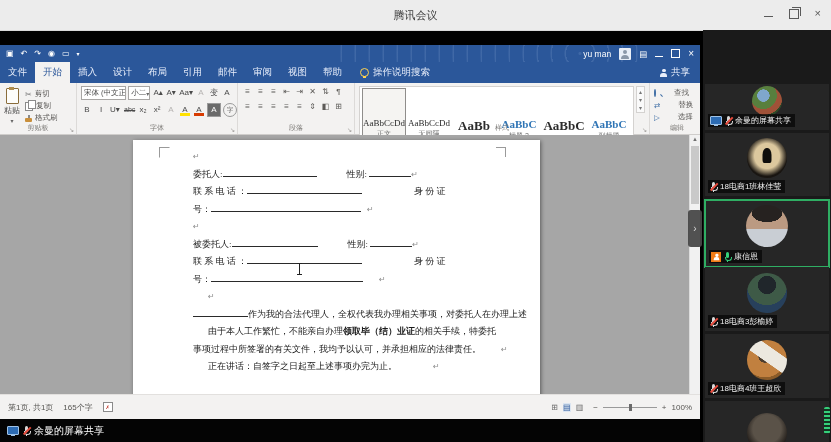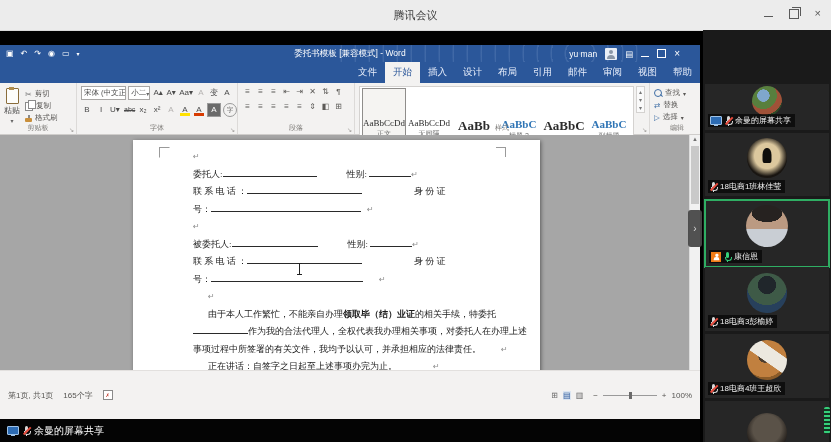--- a/index.html
+++ b/index.html
@@ -16,30 +16,30 @@
   .mclose{font-size:11px;line-height:11px;}
 
   
   .word{position:absolute;left:0;top:45px;width:700px;height:374px;background:#f3f2f1;}
   .wtbar{position:absolute;left:0;top:0;right:0;height:17px;background:#2b579a;color:#fff;display:flex;align-items:center;font-size:8.5px;}
   .wtbar .deco{position:absolute;right:60px;top:0;width:300px;height:17px;opacity:.18;
     background:repeating-radial-gradient(circle at 80% 50%, #9db6dd 0 1px, transparent 2px 14px);}
   .qat{display:flex;gap:7px;align-items:center;padding-left:6px;font-size:8px;z-index:1;}
   .qat span{cursor:default;}
   .wtitle{position:absolute;left:0;right:0;text-align:center;font-size:8.5px;z-index:0;}
-  .wtr{margin-left:auto;display:flex;align-items:center;gap:8px;padding-right:20px;z-index:1;}
+  .wtr{margin-left:auto;display:flex;align-items:center;gap:8px;padding-right:6px;z-index:1;}
   .wavatar{width:12px;height:12px;background:#e8eef7;border-radius:1px;position:relative;}
   .wavatar:before{content:'';position:absolute;left:4px;top:2px;width:4px;height:4px;border-radius:50%;background:#8a97a8;}
   .wavatar:after{content:'';position:absolute;left:2px;top:7px;width:8px;height:4px;border-radius:4px 4px 0 0;background:#8a97a8;}
   .wmin{width:8px;height:1px;background:#fff;margin-top:5px;}
   .wrest{width:7px;height:7px;border:1px solid #fff;}
   .wclose{font-size:10px;}
 
   
-  .wtabs{position:absolute;left:0;top:17px;right:0;height:21px;background:#2b579a;display:flex;align-items:flex-end;color:#e8eefb;font-size:9.5px;flex-direction:column;}
+  .wtabs{position:absolute;left:0;top:17px;right:0;height:21px;background:#2b579a;display:flex;align-items:flex-end;color:#e8eefb;font-size:9.5px;}
   .tab{padding:4px 8px 4px;cursor:default;}
   .tab.active{background:#f3f2f1;color:#2b579a;}
   .tellme{display:flex;align-items:center;gap:4px;margin-left:10px;padding-bottom:4px;}
   .bulb{width:7px;height:7px;border:1px solid #ffd34f;border-radius:50%;position:relative;}
   .bulb:after{content:'';position:absolute;left:2px;top:7px;width:3px;height:2px;background:#ffd34f;}
   .wshare{margin-left:auto;display:flex;align-items:center;gap:4px;padding:0 10px 4px;}
   .person{width:7px;height:8px;position:relative;}
   .person:before{content:'';position:absolute;left:2px;top:0;width:3.5px;height:3.5px;border-radius:50%;background:currentColor;}
   .person:after{content:'';position:absolute;left:0;top:4px;width:7px;height:4px;border-radius:3px 3px 0 0;background:currentColor;}
 
@@ -81,21 +81,21 @@
   .sgallery{display:flex;gap:3px;background:#fff;border:1px solid #d4d2d0;padding:2px 3px;}
   .style-card{width:42px;text-align:center;font-family:"Liberation Serif",serif;cursor:default;padding:1px 0;}
   .style-card.selected{outline:1px solid #8f8d8b;background:#f5f4f2;}
   .style-card .prev{font-size:9px;color:#2c2c2c;white-space:nowrap;overflow:hidden;margin-top:28px;}
   .style-card.h1 .prev{font-size:13px;font-weight:bold;}
   .style-card.h2 .prev{font-size:11px;font-weight:bold;color:#2e74b5;}
   .style-card .slabel{font-family:"Liberation Sans",sans-serif;font-size:7px;color:#666;margin-top:1px;}
   .sarrows{display:flex;flex-direction:column;gap:1px;margin-left:2px;font-size:6px;color:#777;border:1px solid #d4d2d0;background:#fafafa;padding:1px 2px;}
   
   .editg{display:flex;flex-direction:column;gap:2px;font-size:7.5px;color:#5a5856;padding-top:2px;width:46px;}
-  .editg .row{display:flex;align-items:center;gap:3px;white-space:nowrap;}
+  .editg .row{display:flex;align-items:center;gap:18px;white-space:nowrap;}
   .mag{width:6px;height:6px;border:1px solid #3f6ea5;border-radius:50%;position:relative;}
   .mag:after{content:'';position:absolute;left:5px;top:5px;width:3px;height:1px;background:#3f6ea5;transform:rotate(45deg);}
   .gico{font-size:7.5px;color:#3f6ea5;}
 
   
   .canvas{position:absolute;left:0;right:0;top:90px;bottom:16px;background:#a6a6a6;overflow:hidden;}
   .page{position:absolute;left:133px;top:5px;width:407px;height:300px;background:#fff;box-shadow:1px 1px 4px rgba(0,0,0,.45);}
   .cm{position:absolute;width:9px;height:9px;}
   .cm-tl{left:26px;top:7px;border-right:1px solid #9a9a9a;border-bottom:1px solid #9a9a9a;border-color:transparent;border-left:1px solid #9a9a9a;border-top:1px solid #9a9a9a;}
   .cm-tr{right:34px;top:7px;border-right:1px solid #9a9a9a;border-top:1px solid #9a9a9a;}
@@ -110,21 +110,21 @@
   .ibeam{position:absolute;left:58%;top:-9px;width:1px;height:12px;background:#222;}
   .ibeam:before,.ibeam:after{content:'';position:absolute;left:-2px;width:5px;height:1px;background:#222;}
   .ibeam:before{top:0;} .ibeam:after{bottom:0;}
   
   .vscroll{position:absolute;right:0;top:0;bottom:0;width:10px;background:#f1f1f1;border-left:1px solid #dcdcdc;}
   .vsa{position:absolute;left:0;right:0;text-align:center;font-size:6px;color:#707070;}
   .vsa.up{top:1px;} .vsa.dn{bottom:1px;}
   .vthumb{position:absolute;left:1px;right:1px;top:11px;height:58px;background:#c9c9c9;}
 
   
-  .wstatus{position:absolute;left:0;right:0;bottom:0;height:16px;background:#f3f2f1;border-top:1px solid #e2e0de;display:flex;align-items:center;gap:10px;padding:16px 8px;font-size:8px;color:#565552;}
+  .wstatus{position:absolute;left:0;right:0;bottom:0;height:16px;background:#f3f2f1;border-top:1px solid #e2e0de;display:flex;align-items:center;gap:10px;padding:4px 8px;font-size:8px;color:#565552;}
   .proof{width:8px;height:8px;border:1px solid #8a8a8a;background:#fff;font-size:5px;line-height:8px;text-align:center;color:#c0392b;}
   .sspacer{flex:1;}
   .viewicos{display:flex;gap:5px;font-size:8px;color:#6a6a6a;}
   .viewicos .act{color:#2b579a;background:#dbe5f1;}
   .zoomctl{display:flex;align-items:center;gap:5px;}
   .ztrack{width:54px;height:1px;background:#9a9a9a;position:relative;}
   .zthumb{position:absolute;left:26px;top:-3px;width:3px;height:7px;background:#6a6a6a;}
 
   
   .collapse{position:absolute;left:688px;top:210px;width:14px;height:37px;background:rgba(72,72,72,.95);border-radius:3px;color:#d8d8d8;font-size:10px;display:flex;align-items:center;justify-content:center;z-index:6;}
@@ -181,21 +181,20 @@
     <div class="wtbar">
       <div class="deco"></div>
       <div class="qat">
         <span>▣</span>
         <span>↶</span>
         <span>↷</span>
         <span>◉</span>
         <span>▭</span>
         <span style="font-size:6px;">▾</span>
       </div>
-      <div class="wtitle">委托书模板 [兼容模式] - Word</div>
       <div class="wtr">
         <span>yu man</span>
         <span class="wavatar"></span>
         <span>▤</span>
         <span class="wmin"></span>
         <span class="wrest"></span>
         <span class="wclose">×</span>
       </div>
     </div>
 
@@ -378,22 +377,22 @@
         <div class="doc" id="doc-lines">
             <div class="doc-line"><span class="mark">↵</span></div>
             <div class="doc-line"><span>委托人:</span><span class="blank" style="width: 94px;"></span><span class="spc" style="width: 30px;"></span><span>性别: </span><span class="blank" style="width: 42px;"></span><span class="mark">↵</span></div>
             <div class="doc-line"><span>联 系 电 话 ：</span><span class="blank" style="width: 115px;"></span><span class="spc" style="width: 52px;"></span><span>身 份 证</span></div>
             <div class="doc-line"><span>号：</span><span class="blank" style="width: 150px;"></span><span class="spc" style="width: 6px;"></span><span class="mark">↵</span></div>
             <div class="doc-line"><span class="mark">↵</span></div>
             <div class="doc-line"><span>被委托人:</span><span class="blank" style="width: 86px;"></span><span class="spc" style="width: 30px;"></span><span>性别: </span><span class="blank" style="width: 42px;"></span><span class="mark">↵</span></div>
             <div class="doc-line"><span>联 系 电 话 ：</span><span class="blank" style="width: 115px;"></span><span class="spc" style="width: 52px;"></span><span>身 份 证</span></div>
             <div class="doc-line"><span>号：</span><span class="blank" style="width: 152px;"><span class="ibeam"></span></span><span class="spc" style="width: 16px;"></span><span class="mark">↵</span></div>
             <div class="doc-line ind"><span class="mark">↵</span></div>
+            <div class="doc-line"><span class="blank" style="width: 55px;"></span><span>作为我的合法代理人，全权代表我办理相关事项，对委托人在办理上述</span></div>
             <div class="doc-line ind"><span>由于本人工作繁忙，不能亲自办理</span><b>领取毕（结）业证</b><span>的相关手续，特委托</span></div>
-            <div class="doc-line"><span class="blank" style="width: 55px;"></span><span>作为我的合法代理人，全权代表我办理相关事项，对委托人在办理上述</span></div>
             <div class="doc-line"><span>事项过程中所签署的有关文件，我均予以认可，并承担相应的法律责任。</span><span class="spc" style="width: 20px;"></span><span class="mark">↵</span></div>
             <div class="doc-line ind"><span>正在讲话：自签字之日起至上述事项办完为止。</span><span class="spc" style="width: 36px;"></span><span class="mark">↵</span></div>
             <div class="doc-line ind"></div>
           </div>
       </div>
       <div class="vscroll">
         <div class="vsa up">▲</div>
         <div class="vthumb"></div>
         <div class="vsa dn">▼</div>
       </div>

